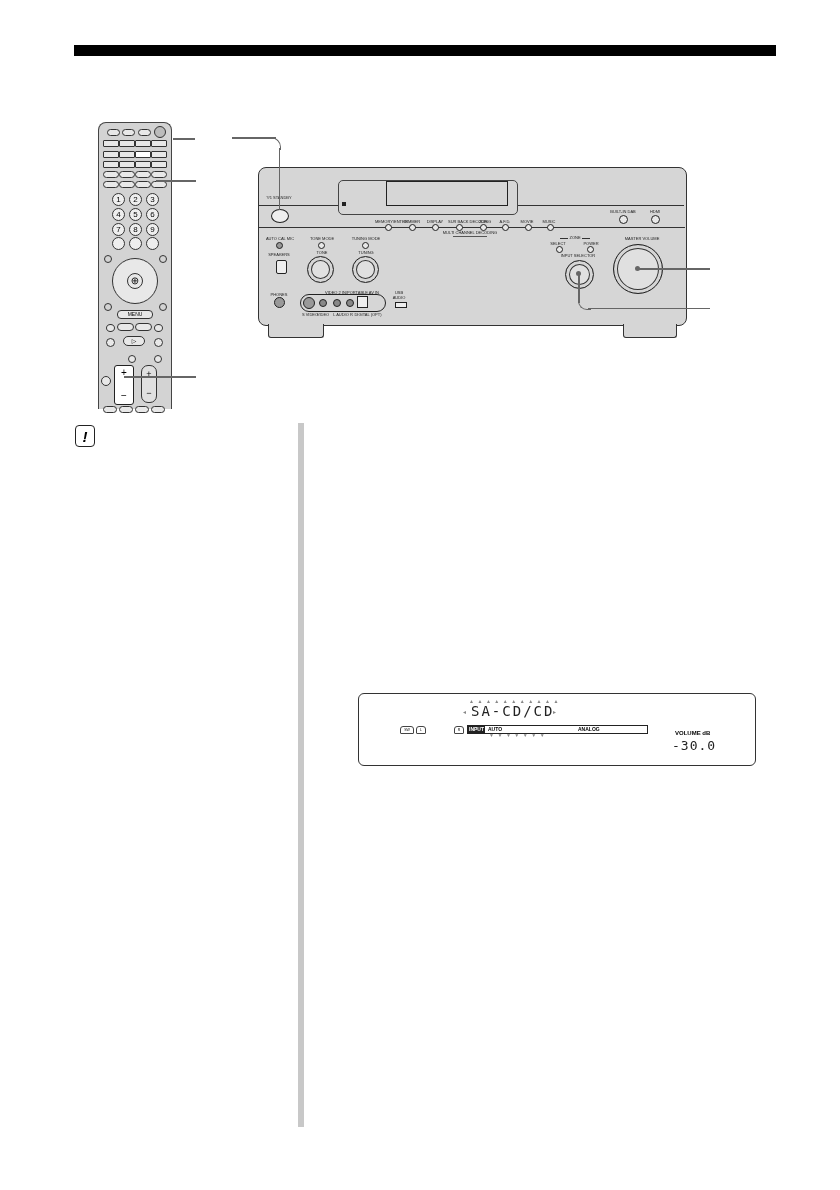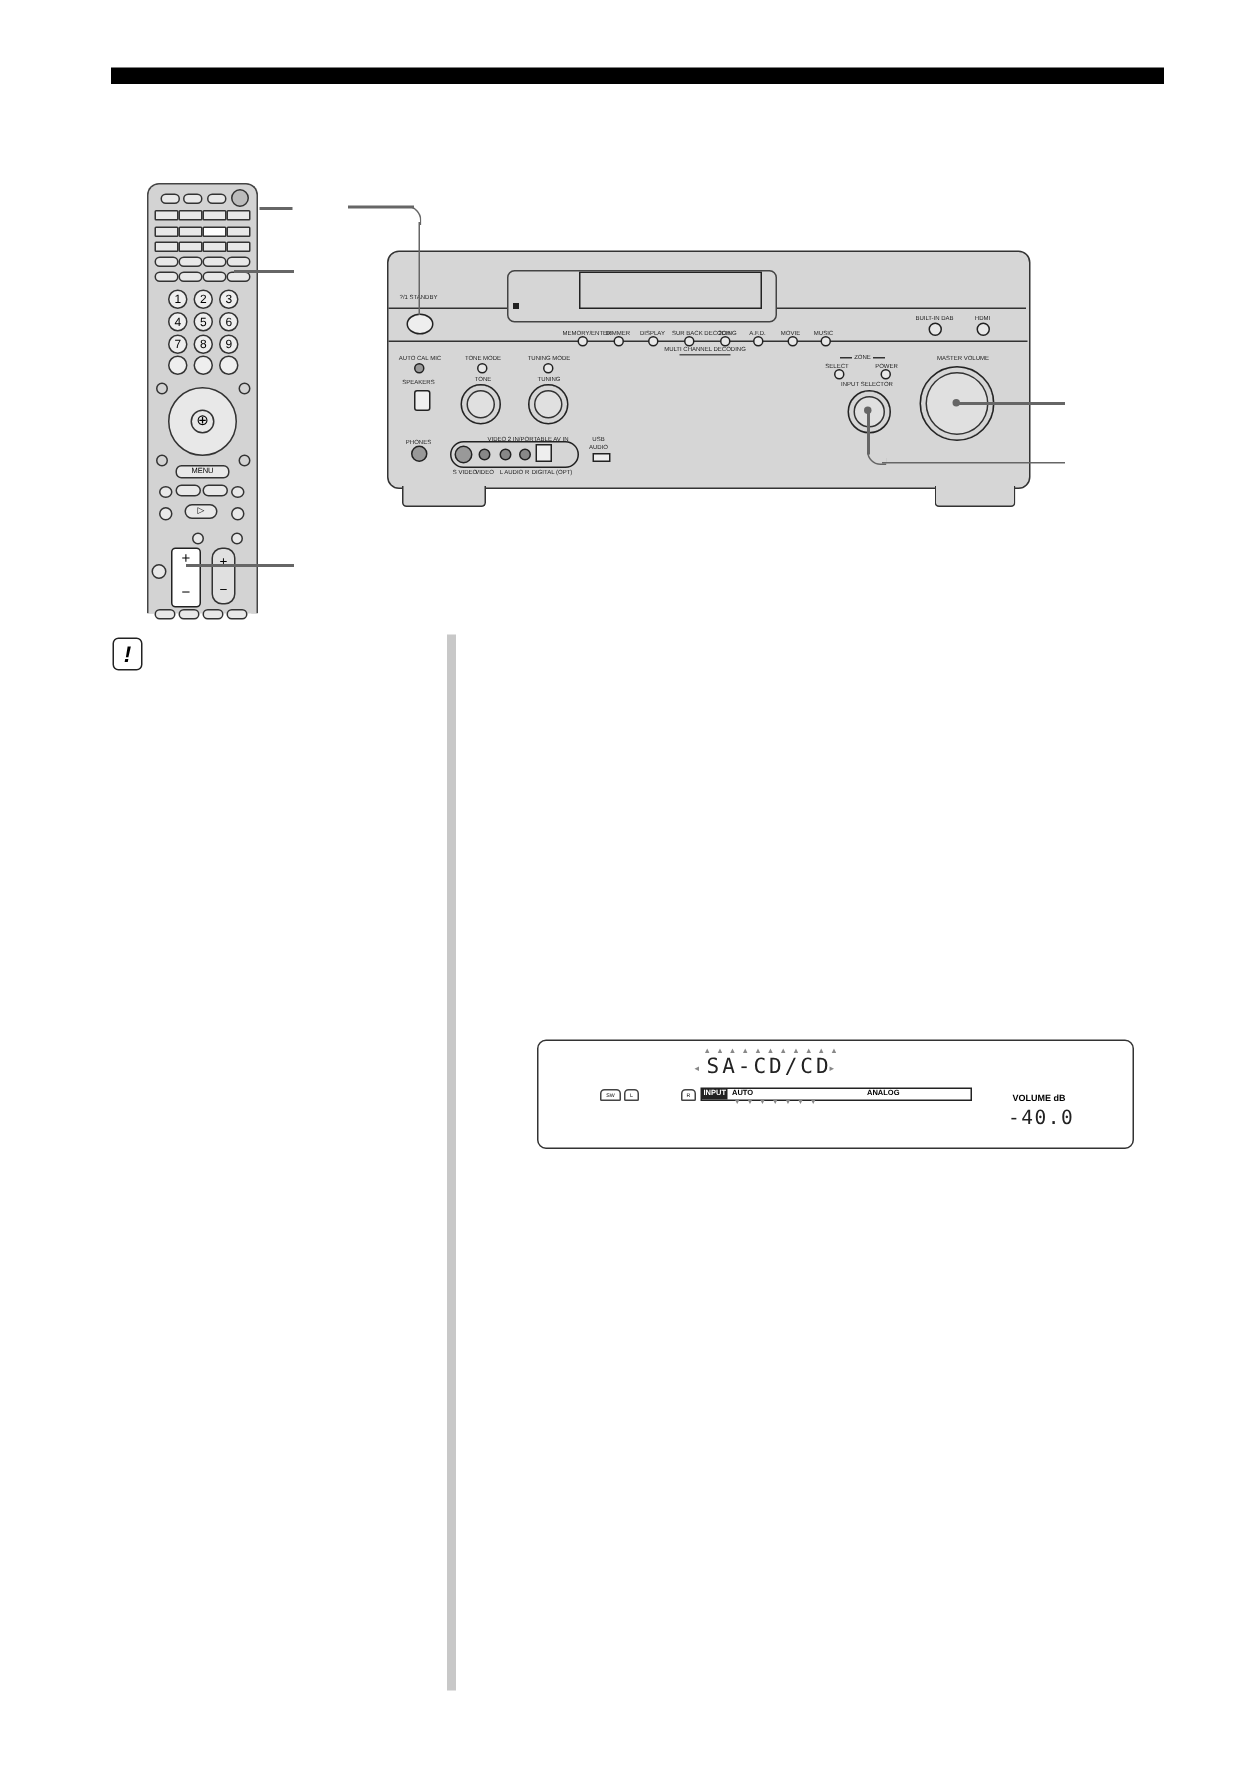--- a/index.html
+++ b/index.html
@@ -228,14 +228,14 @@
   <div class="sp-box" style="left:95px;top:32px;width:8px;">R</div>
 
   <div class="bar-box" style="left:108px;top:31px;width:179px;">
     <span style="position:absolute;left:0;top:0;height:7px;background:#222;color:#fff;font-size:5px;font-weight:bold;line-height:7px;padding:0 1px;">INPUT</span>
     <span style="position:absolute;left:20px;top:0;font-size:5px;font-weight:bold;line-height:7px;">AUTO</span>
     <span style="position:absolute;left:110px;top:0;font-size:5px;font-weight:bold;line-height:7px;">ANALOG</span>
   </div>
   <div class="arrow-row" style="left:130px;top:38px;">▼▼▼▼▼▼▼</div>
 
   <div style="position:absolute;left:316px;top:36px;font-size:6px;font-weight:bold;">VOLUME dB</div>
-  <div class="seg" style="left:313px;top:44px;font-size:13px;letter-spacing:1px;">-40.0</div>
+  <div class="seg" style="left:313px;top:44px;font-size:13px;letter-spacing:1px;">-30.0</div>
 </div>
 
 </body></html>

